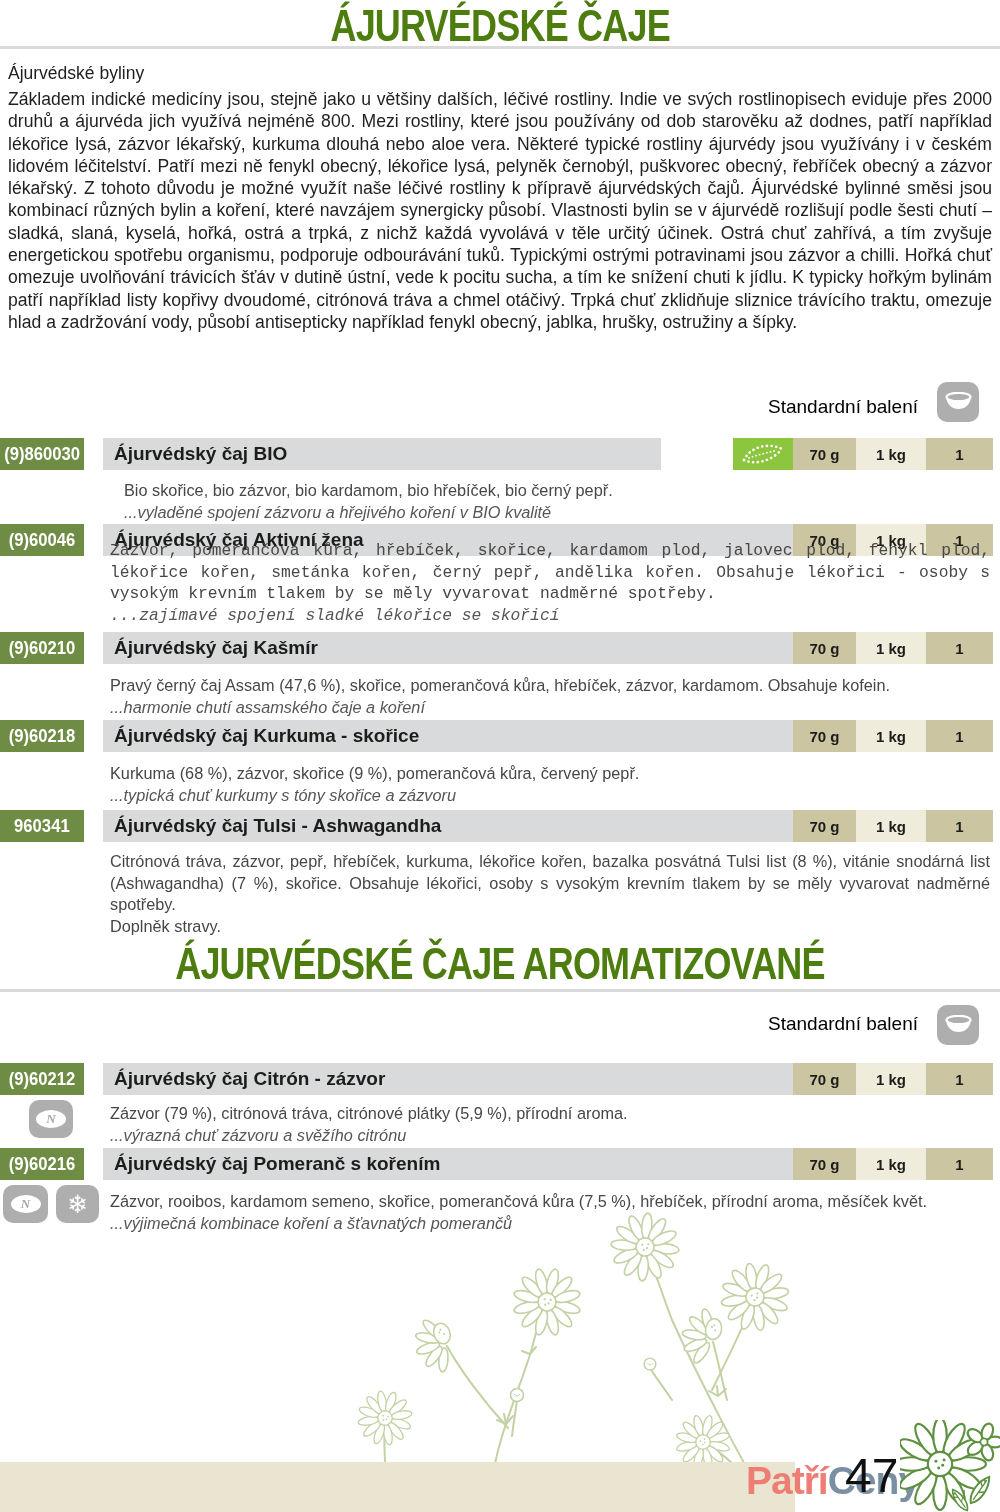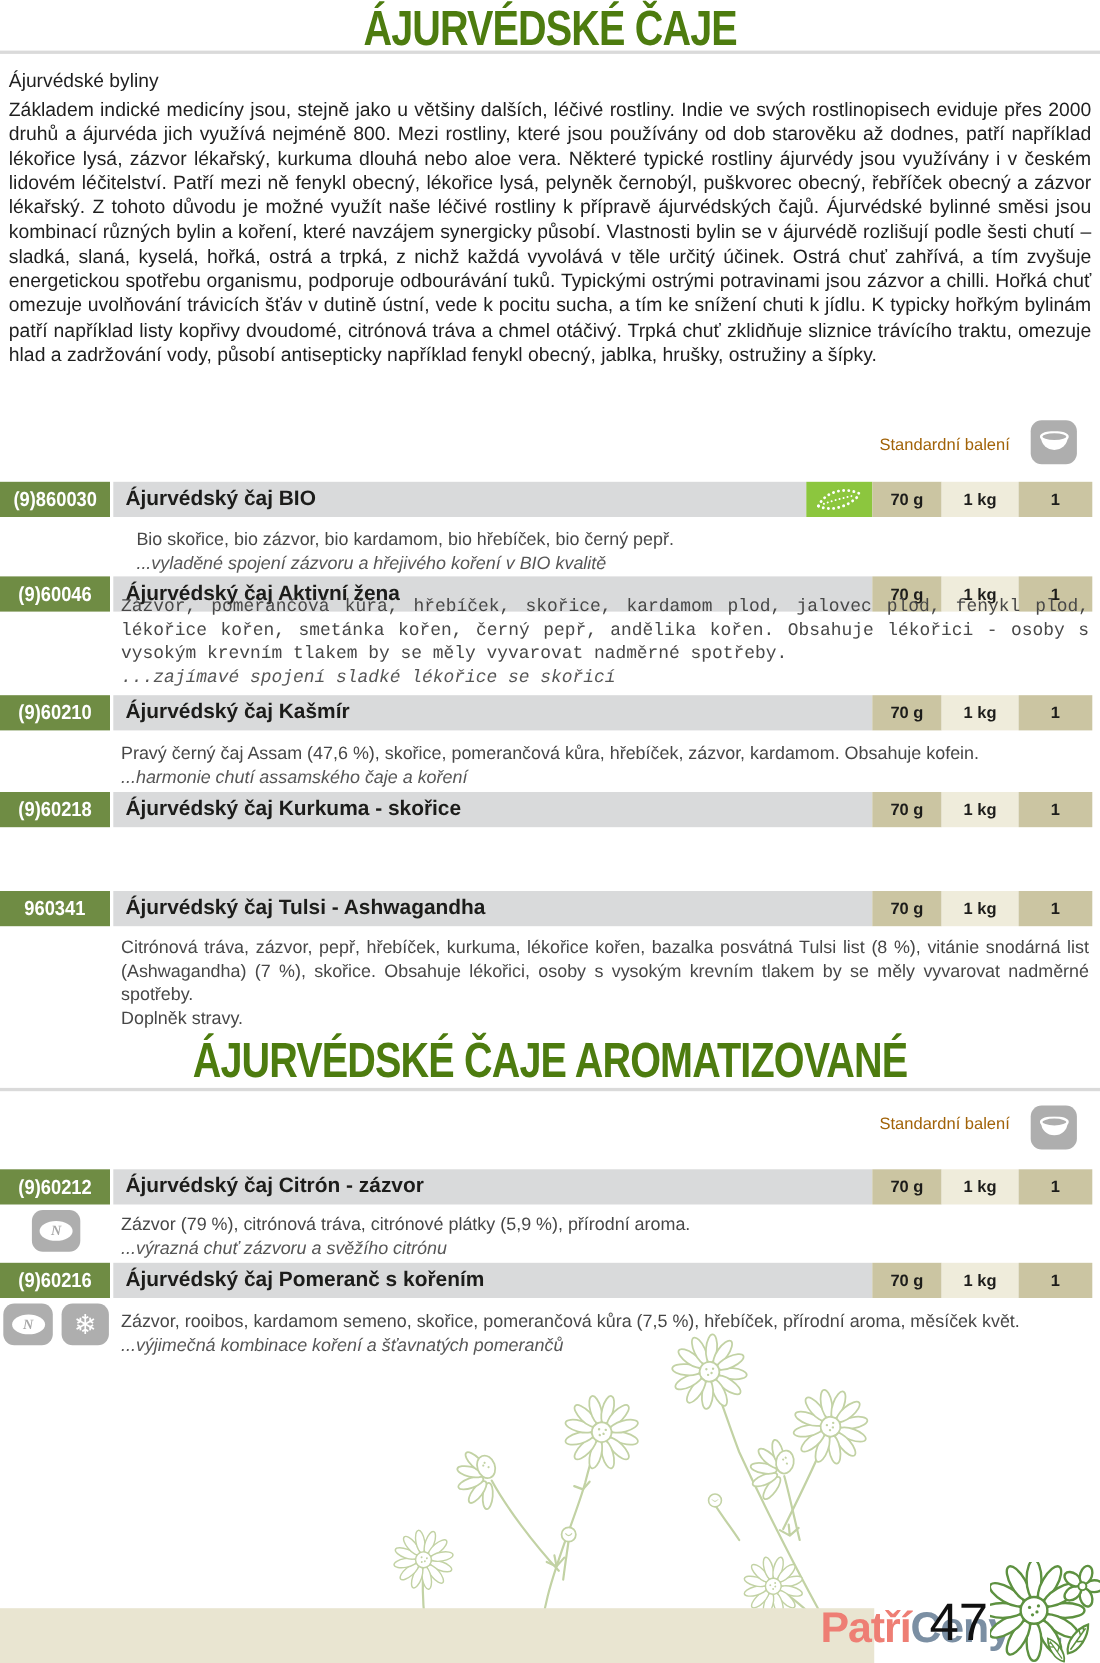--- a/index.html
+++ b/index.html
@@ -9,34 +9,34 @@
 
   .sec-title { position:absolute; left:0; width:1000px; text-align:center; color:#4d7c0f;
                font-weight:800; font-size:45px; letter-spacing:-1px; }
   .sec-title span { display:inline-block; transform:scaleX(.8); white-space:nowrap; }
   .hr { position:absolute; left:0; width:1000px; height:3px; background:#dadada; }
 
   .intro-h { position:absolute; left:8px; top:63px; font-size:17.5px; color:#1f1f1f; }
   .intro   { position:absolute; left:8px; top:88px; width:984px; font-size:17.6px;
              line-height:22.3px; color:#1f1f1f; text-align:justify; }
 
-  .pkg-label { position:absolute; font-size:15px; color:#a16207; width:200px; text-align:right; }
+  .pkg-label { position:absolute; font-size:19px; color:#000000; width:200px; text-align:right; }
   .icon-tile { position:absolute; background:#aeaeae; border-radius:10px;
                display:flex; align-items:center; justify-content:center; }
 
   .prow { position:absolute; left:0; width:1000px; height:32px; }
-  .pcode { position:absolute; left:0; top:0; width:100px; height:32px; background:#6f8c44;
+  .pcode { position:absolute; left:0; top:0; width:84px; height:32px; background:#6f8c44;
            color:#fff; display:flex; align-items:center; justify-content:center;
            font-weight:700; font-size:18.5px; }
   .pcode span { display:inline-block; transform:scaleX(.9); white-space:nowrap; }
   .pname { position:absolute; left:103px; top:0; height:32px; background:#d9dadb;
            display:flex; align-items:center; padding-left:11px; font-weight:700;
            font-size:19px; color:#1c1c1a; white-space:nowrap; }
   .w-long  { width:690px; }
-  .w-short { width:630px; }
+  .w-short { width:558px; }
   .cell { position:absolute; top:0; height:32px; display:flex; align-items:center;
           justify-content:center; font-weight:700; font-size:15px; color:#1c1c1a; }
   .c-bio { left:733px; width:60px; background:#8cc63e; }
   .c-70  { left:793px; width:63px; background:#cbc5a2; }
   .c-1kg { left:856px; width:70px; background:#efecdb; }
   .c-1   { left:926px; width:67px; background:#cbc5a2; }
 
   .pdesc { position:absolute; left:110px; width:880px; font-size:16.3px; line-height:21.5px;
            color:#474747; text-align:justify; }
   .pnote { font-style:italic; color:#565656; }
@@ -128,20 +128,24 @@
   </div>
 
   <div class="prow" style="top:720px;">
     <div class="pcode">
         <span>(9)60218</span>
       </div>
     <div class="pname w-long">Ájurvédský čaj Kurkuma - skořice</div>
     <div class="cell c-70">70 g</div>
     <div class="cell c-1kg">1 kg</div>
     <div class="cell c-1">1</div>
+  </div>
+  <div class="pdesc" style="top:763px;">
+    <div>Kurkuma (68 %), zázvor, skořice (9 %), pomerančová kůra, červený pepř.</div>
+    <div class="pnote">...typická chuť kurkumy s tóny skořice a zázvoru</div>
   </div>
 
   <div class="prow" style="top:810px;">
     <div class="pcode">
         <span>960341</span>
       </div>
     <div class="pname w-long">Ájurvédský čaj Tulsi - Ashwagandha</div>
     <div class="cell c-70">70 g</div>
     <div class="cell c-1kg">1 kg</div>
     <div class="cell c-1">1</div>

